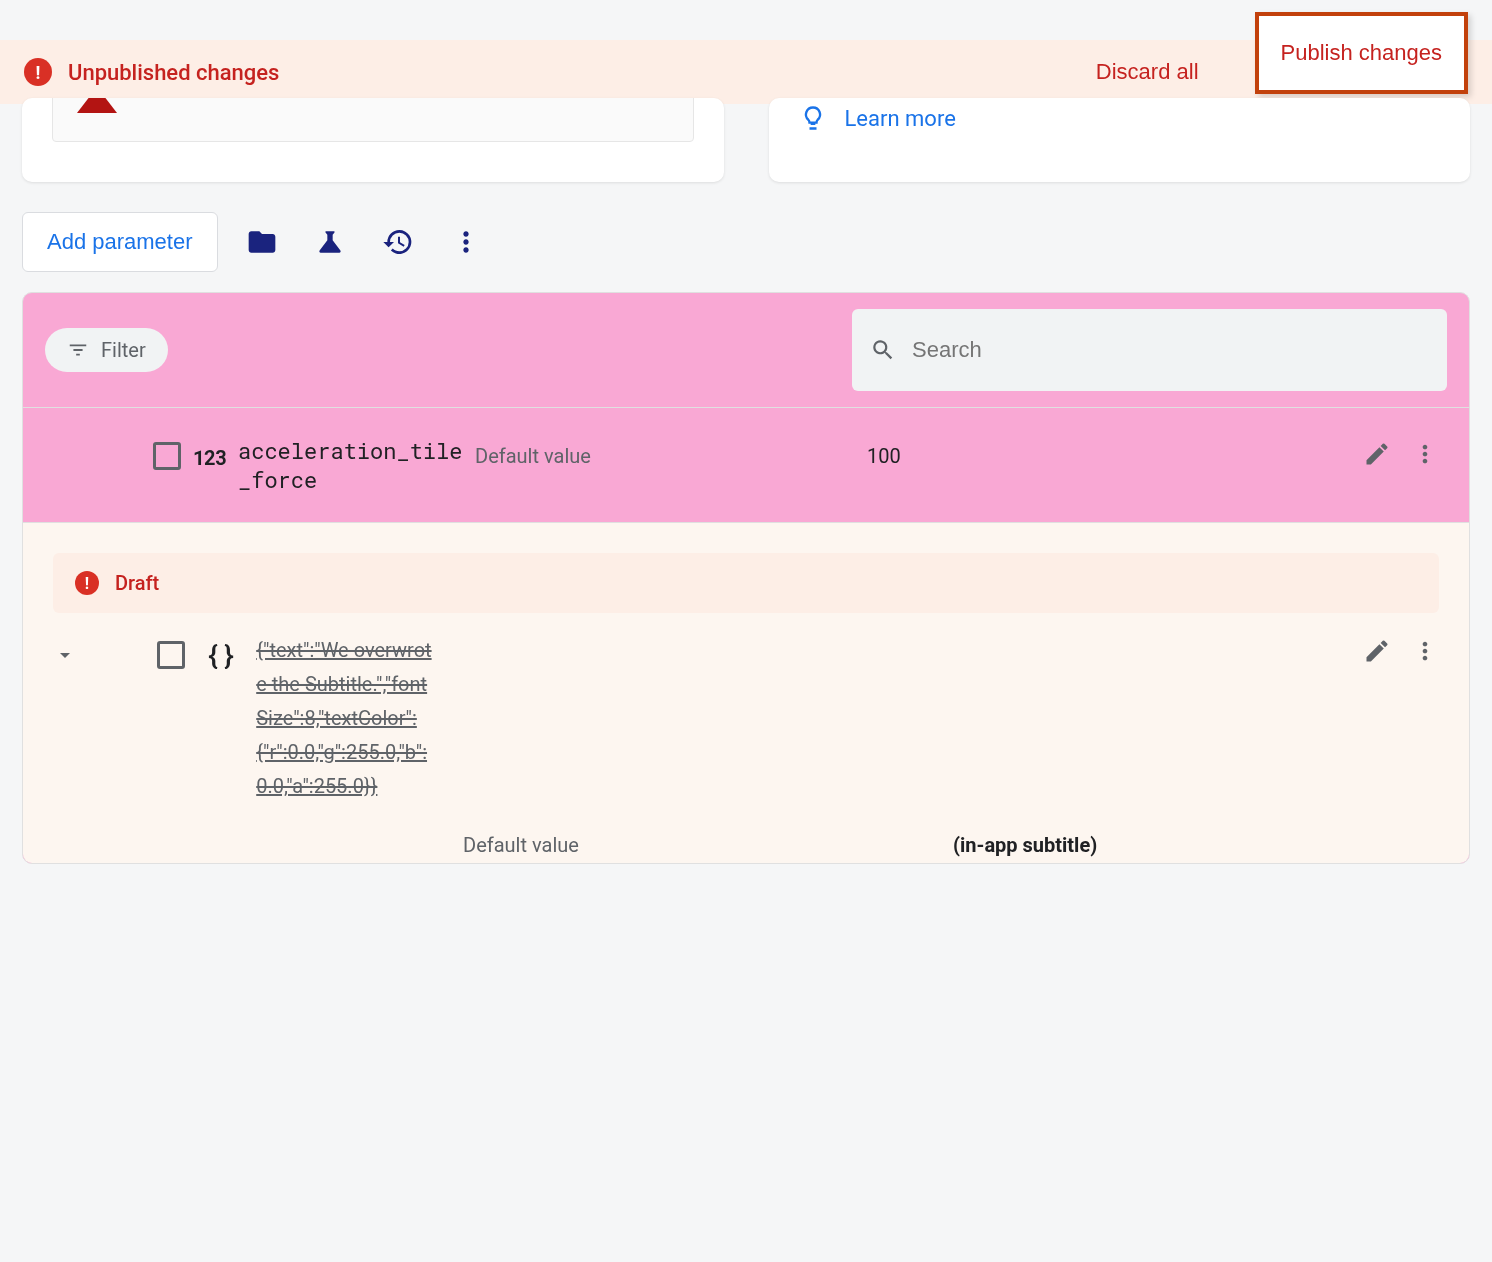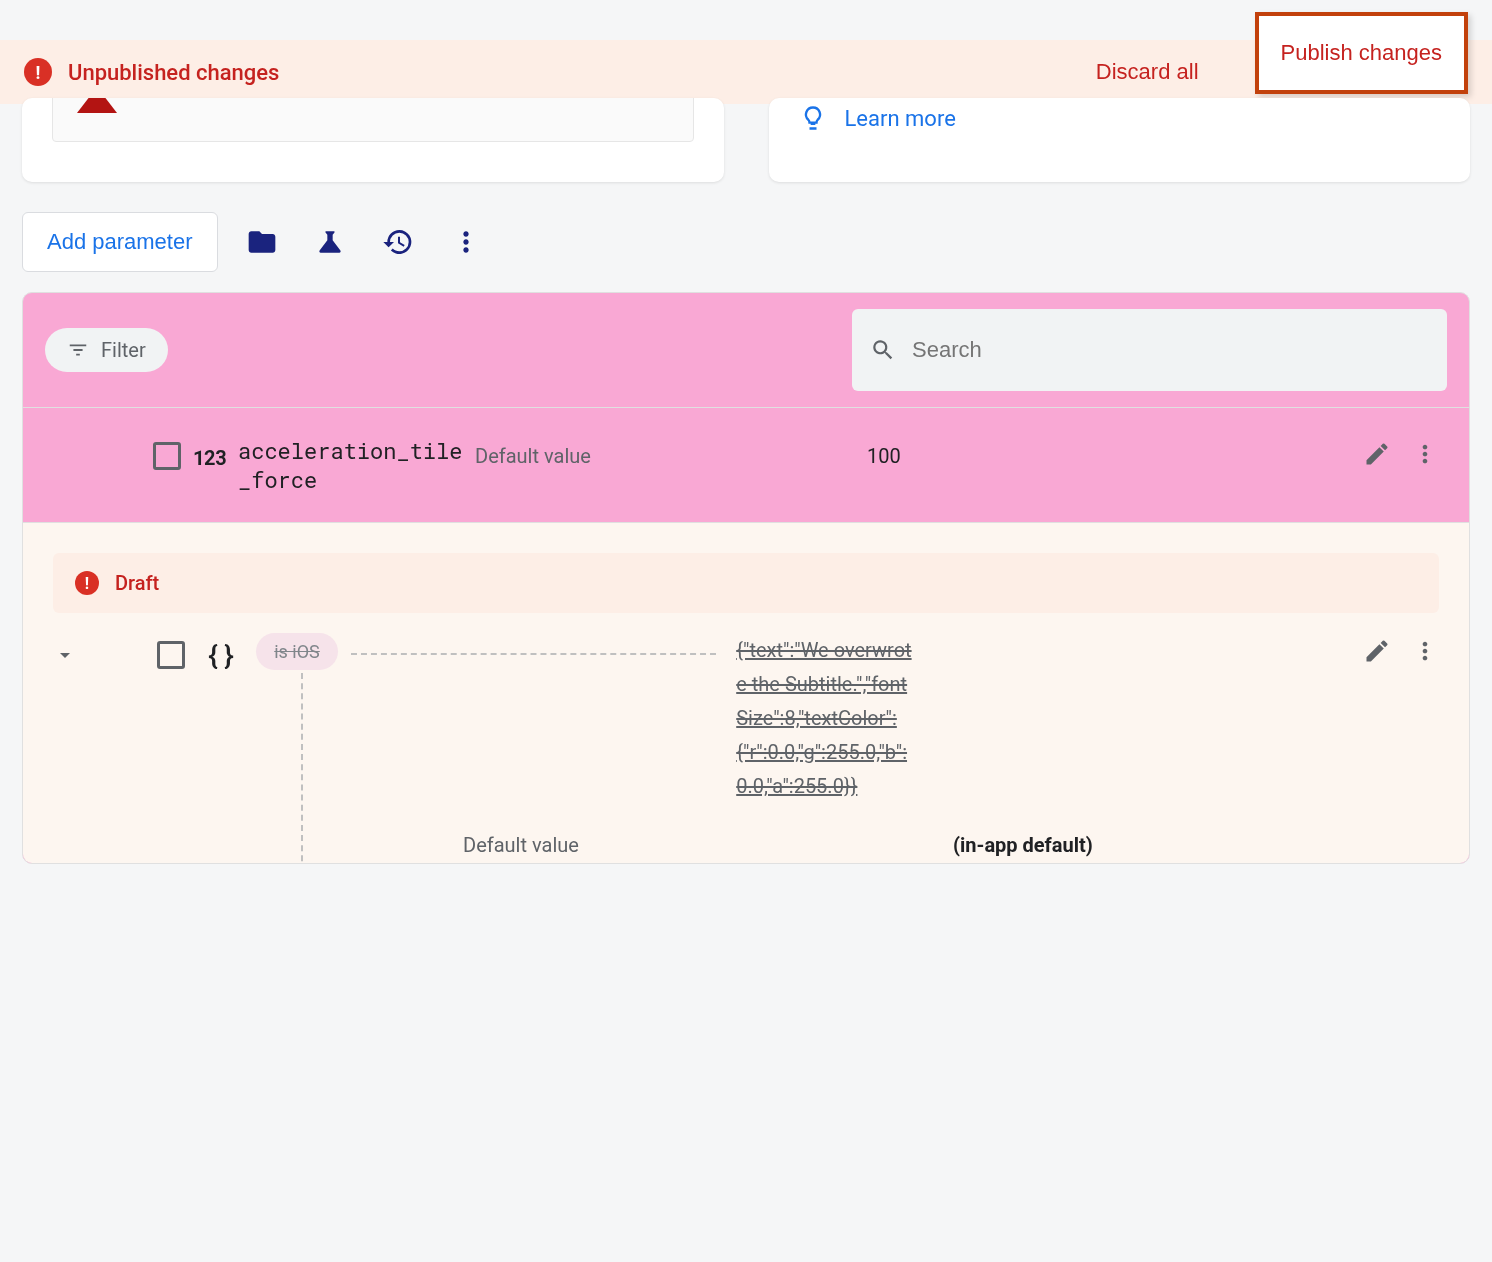--- a/index.html
+++ b/index.html
@@ -255,38 +255,33 @@
         <span class="draft-badge-text">Draft</span>
       </div>
 
       <div class="draft-row">
         <svg class="expand-icon" width="24" height="24" viewBox="0 0 24 24">
             <path fill="#5f6368" d="M7 10l5 5 5-5z"></path>
           </svg>
         <div style="width:40px"></div>
         <div class="checkbox" style="margin-top:8px;"></div>
         <div class="json-icon">{}</div>
-        <div class="condition-col">
-          <span class="condition-chip">is iOS</span>
-          <div class="dashed-h"></div>
-          <div class="dashed-v"></div>
-        </div>
         <div class="value-col">
           <div class="value-strike">{"text":"We overwrote the Subtitle.","fontSize":8,"textColor":{"r":0.0,"g":255.0,"b":0.0,"a":255.0}}</div>
         </div>
         <div class="row-actions">
           <svg viewBox="0 0 24 24">
               <path d="M3 17.25V21h3.75L17.81 9.94l-3.75-3.75L3 17.25zM20.71 7.04a1 1 0 000-1.41l-2.34-2.34a1 1 0 00-1.41 0l-1.83 1.83 3.75 3.75 1.83-1.83z"></path>
             </svg>
           <svg viewBox="0 0 24 24">
               <path d="M12 8c1.1 0 2-.9 2-2s-.9-2-2-2-2 .9-2 2 .9 2 2 2zm0 2c-1.1 0-2 .9-2 2s.9 2 2 2 2-.9 2-2-.9-2-2-2zm0 6c-1.1 0-2 .9-2 2s.9 2 2 2 2-.9 2-2-.9-2-2-2z"></path>
             </svg>
         </div>
       </div>
 
       <div class="default-row-bottom" style="padding-left:410px; padding-bottom:6px;">
         <div style="flex:0 0 470px;" class="default-label-b">Default value</div>
-        <div class="inapp-def">(in-app default)</div>
+        <div class="inapp-def">(in-app subtitle)</div>
       </div>
     </div>
 
   </div>
 </div>
 
 </body></html>

